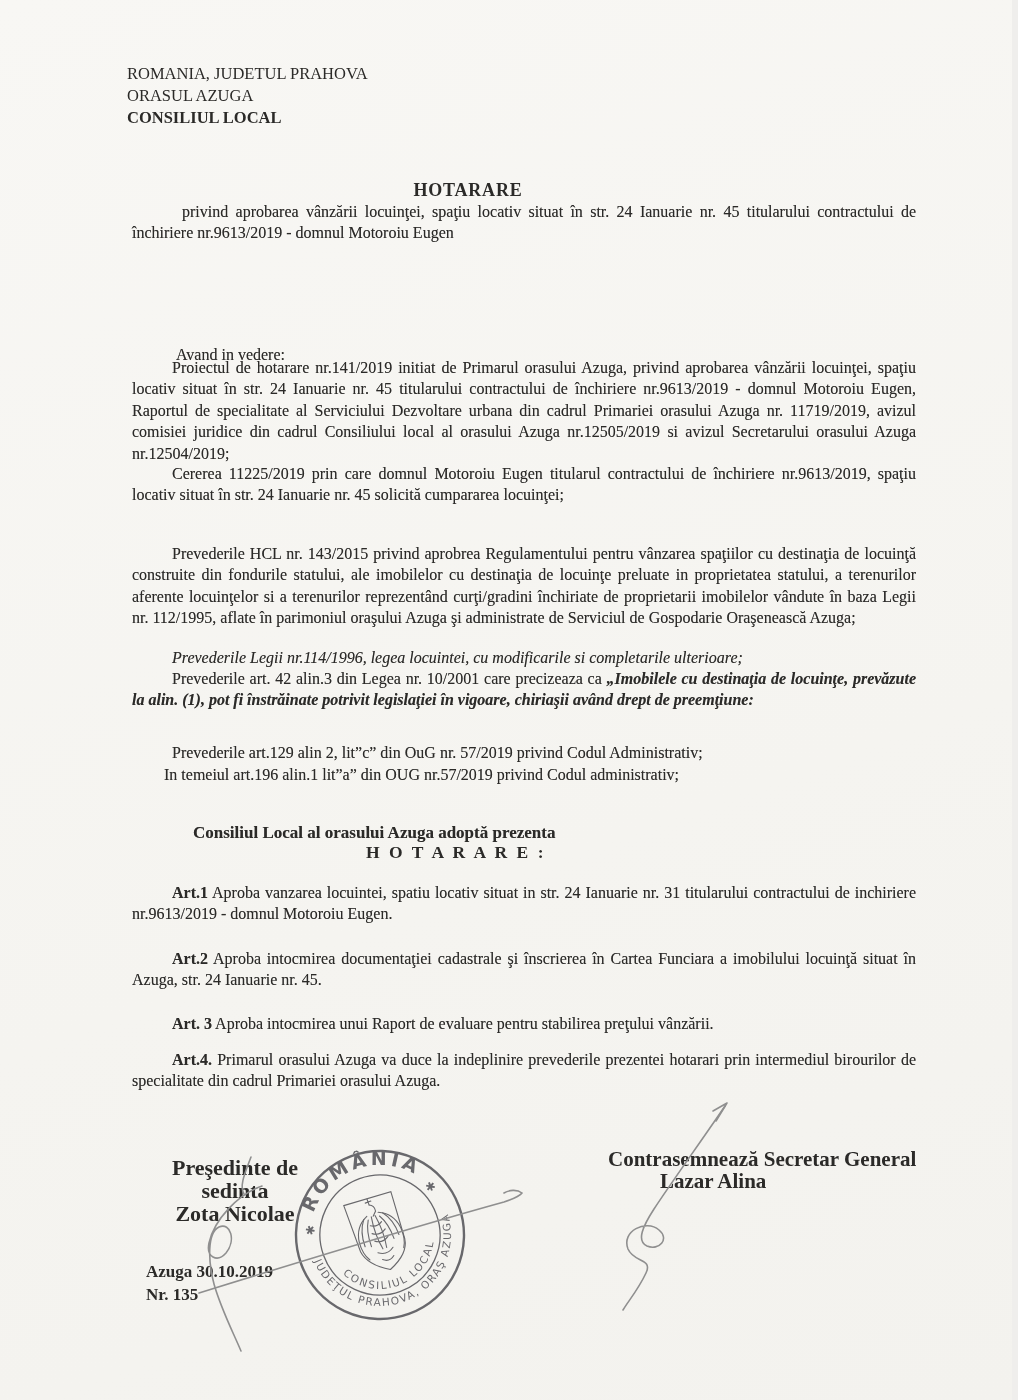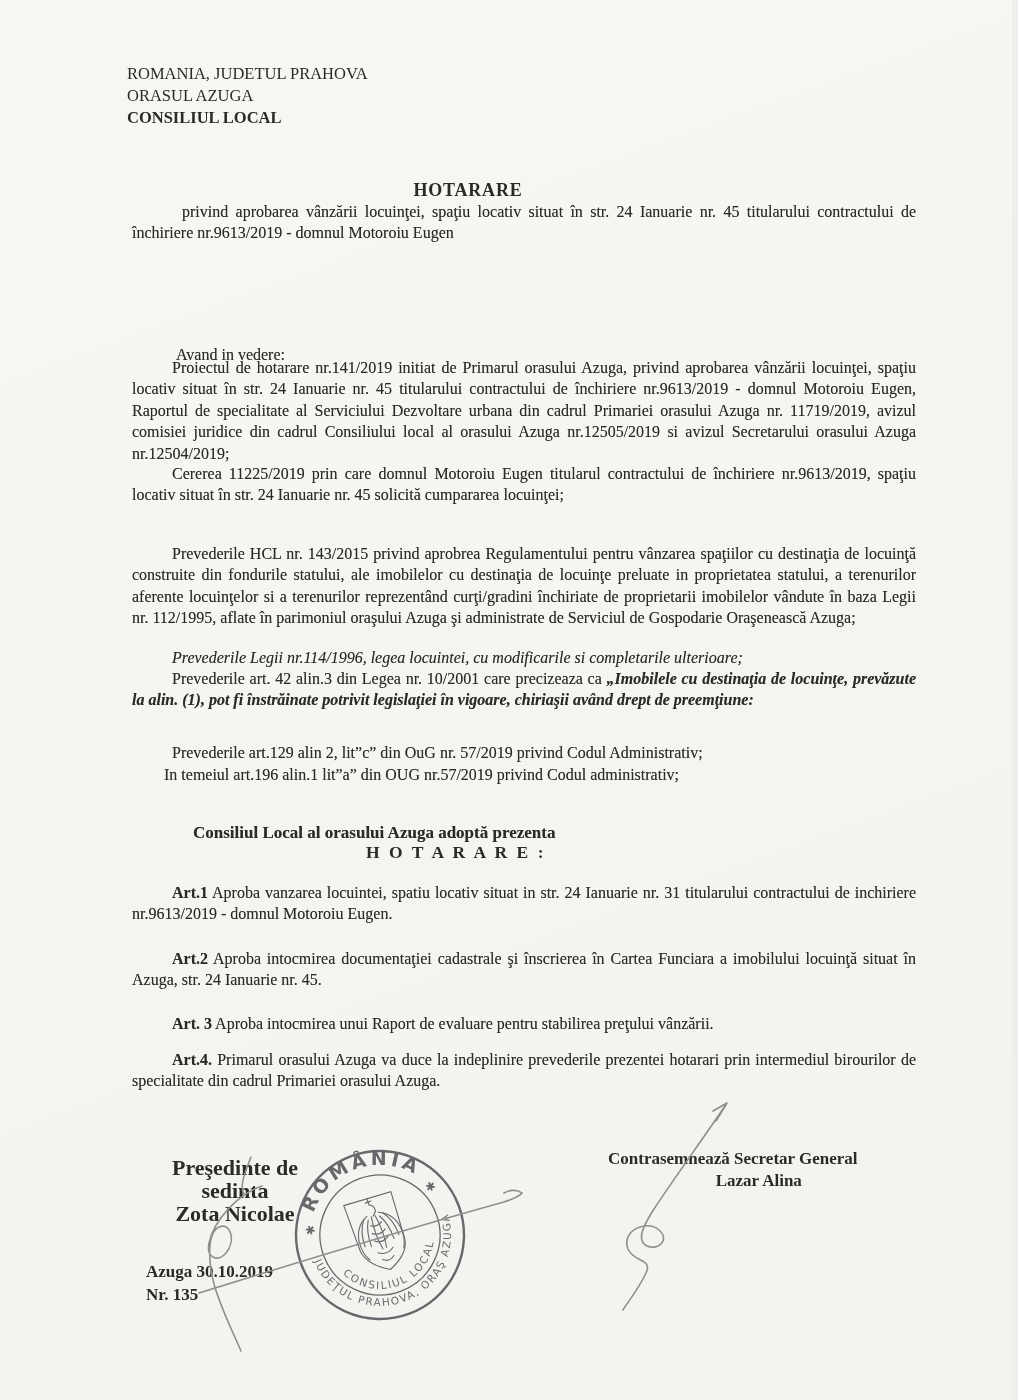--- a/index.html
+++ b/index.html
@@ -25,21 +25,21 @@
   .doc-title{left:136px;top:180px;width:664px;text-align:center;
     font-size:18px;font-weight:bold;letter-spacing:.8px;margin:0;}
   .subtitle{left:132px;top:201px;text-indent:50px;}
   .preamble-heading{left:132px;top:336px;text-indent:36px;width:784px;margin:8px;text-align:left;}
   .adoption{left:193px;top:805px;font-size:17px;}
   .enacting-heading{left:136px;top:842px;width:640px;text-align:center;
     font-size:17.5px;font-weight:bold;letter-spacing:2.5px;margin:0;}
   .sig-president{left:143px;top:1156px;width:184px;text-align:center;
     font-size:22px;line-height:23px;}
   .sig-date{left:146px;top:1261px;font-size:17px;line-height:22.5px;}
-  .sig-secretary{left:608px;top:1148px;font-size:17px;line-height:22px;text-align:center;}
+  .sig-secretary{left:608px;top:1148px;font-size:21px;line-height:22px;}
   .sig-secretary .name{padding-left:52px;}
   .stamp-svg{left:290px;top:1145px;}
   .overlay-svg{left:0;top:0;pointer-events:none;}
   svg text{font-family:"DejaVu Sans","Liberation Sans",sans-serif;}
 </style>
 </head>
 <body>
 
 <div class="page">
 

